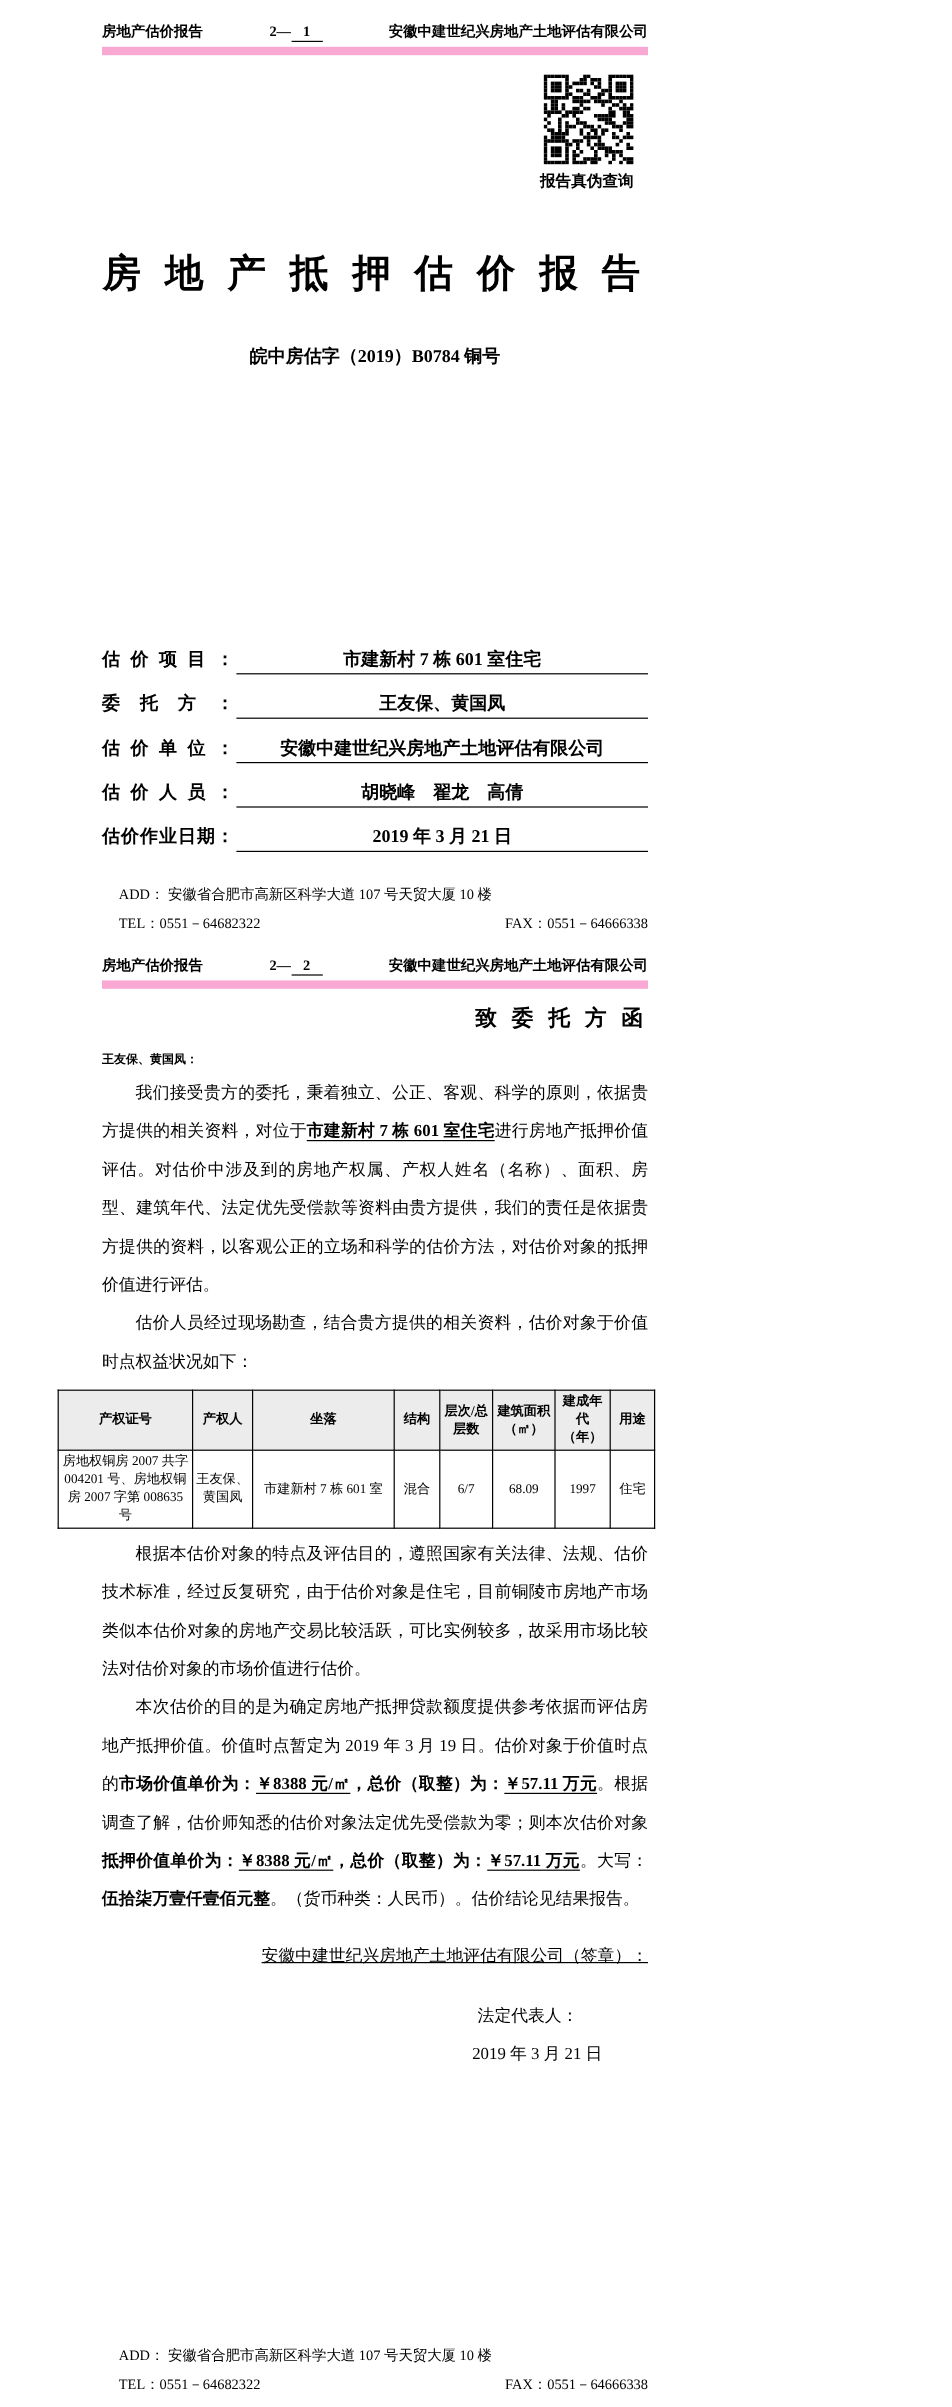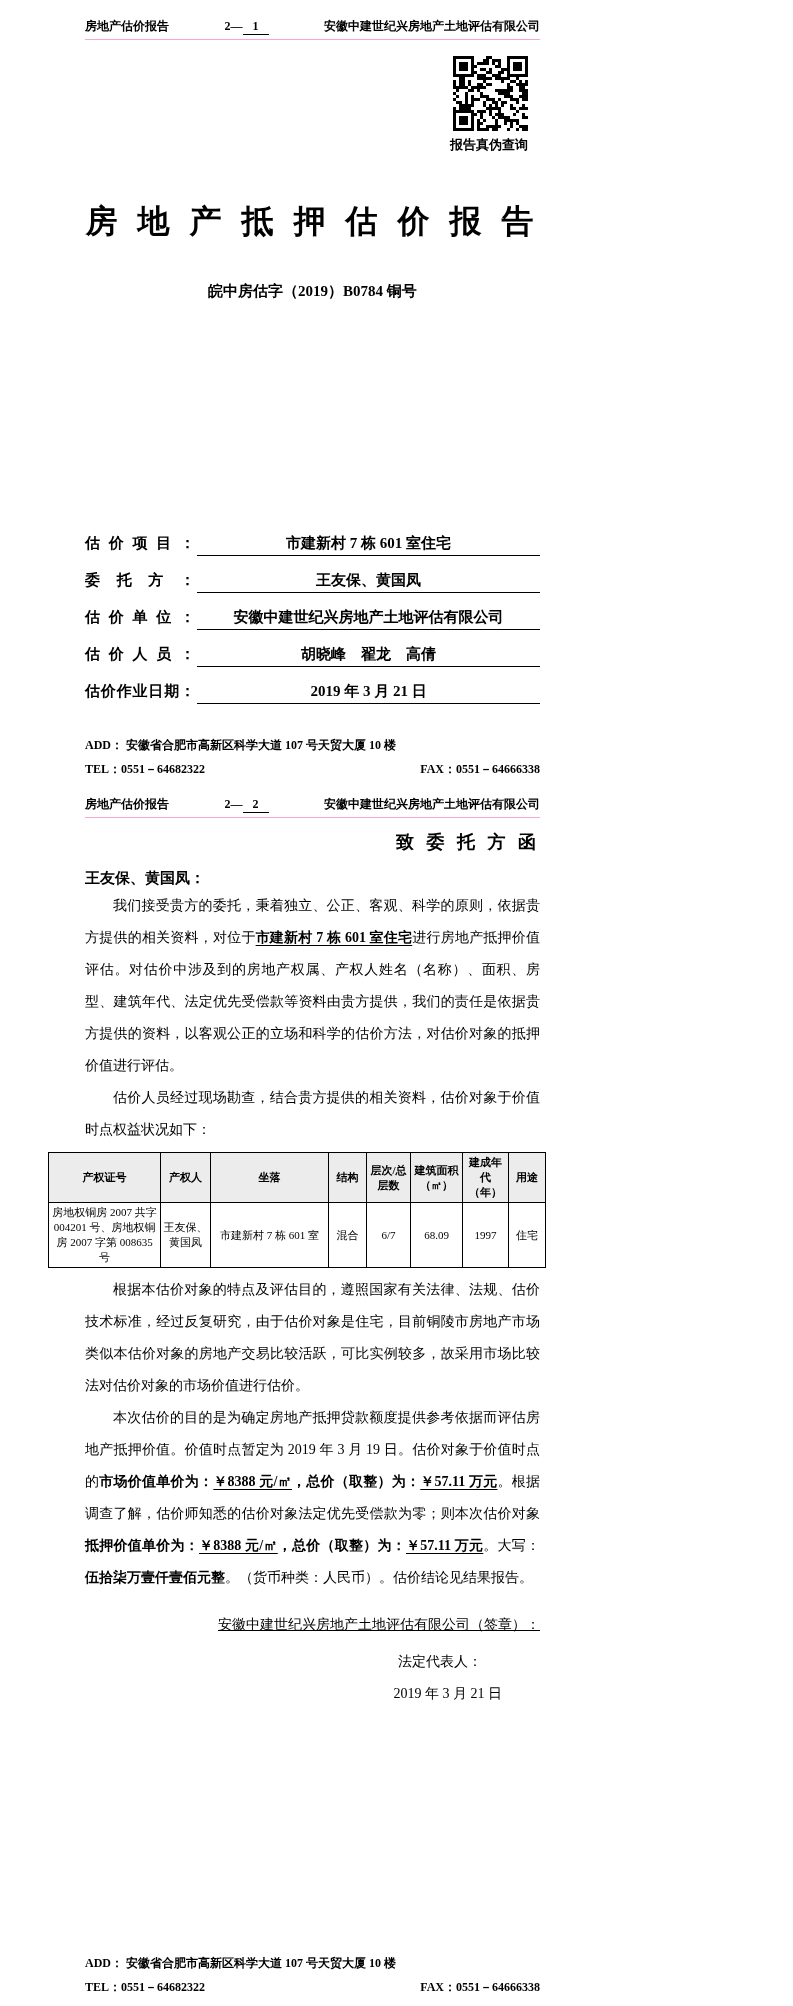--- a/index.html
+++ b/index.html
@@ -9,21 +9,21 @@
     color:#000; font-family:"Liberation Serif","DejaVu Serif",serif;
   }
   .page { position:relative; width:625px; overflow:hidden; }
   .page-1 { height:788px; }
   .page-2 { height:1218px; }
   .inner { padding:0 85px; }
 
   
   .hdr {
     display:flex; justify-content:space-between; align-items:flex-end;
-    border-bottom:1px solid #f9a8d4;
+    border-bottom:7px solid #f9a8d4;
     margin:0 85px; padding:18px 0 4px 0;
     font-size:12px; font-weight:bold;
   }
   .page-2 .hdr { padding-top:8px; }
   .pgnum { display:inline-block; min-width:26px; text-align:center; border-bottom:1px solid #000; }
 
   
   .qrwrap { display:flex; flex-direction:column; align-items:flex-end; margin-top:16px; padding-right:12px;text-align:right; }
   .qr { width:75px; height:75px; line-height:0; }
   .qrcap { font-size:13px; font-weight:bold; margin-top:5px; }
@@ -31,40 +31,40 @@
   
   .maintitle { text-align:center; font-size:32px; font-weight:bold; letter-spacing:6px; margin-top:46px; white-space:nowrap; }
   .docno { text-align:center; font-size:15px; font-weight:bold; margin-top:38px; }
 
   .fields { margin-top:233px; }
   .frow { display:flex; align-items:flex-start; height:37px; font-size:15px; font-weight:bold; }
   .flabel { display:inline-block; width:110px; text-align:justify; text-align-last:justify; padding-bottom:1px; flex:none; }
   .fval { flex:1; border-bottom:1px solid #000; text-align:center; padding-bottom:2px; margin-left:2px; }
 
   
-  .pfoot { position:absolute; left:85px; right:85px; bottom:10px; font-size:12px; font-weight:bold; }
+  .pfoot { position:absolute; left:99px; right:85px; bottom:10px; font-size:12px; font-weight:normal; }
   .pfoot .row2 { display:flex; justify-content:space-between; margin-top:7px; }
 
   
   .h2title { text-align:right; font-size:18px; font-weight:bold; letter-spacing:4px; margin-top:12px; }
-  .salut { font-size:15px; font-weight:bold; margin-top:12px; line-height:24px; }
+  .salut { font-size:10px; font-weight:bold; margin-top:12px; line-height:24px; }
   .para { font-size:14px; line-height:32px; text-align:justify; text-indent:2em; }
   .b  { font-weight:bold; }
   .bu { font-weight:bold; text-decoration:underline; text-underline-offset:3px; }
 
   .ptable {
     border-collapse:collapse; table-layout:fixed; width:497px;
     margin:6px 0 6px -37px; font-size:11px; text-align:center; line-height:15px;
   }
   .ptable th, .ptable td { border:1px solid #000; padding:2px 2px; word-break:break-all; }
   .ptable th { background:#ececec; font-weight:bold; height:30px; }
   .ptable td { height:56px;text-align:center; }
 
   .sign1 { font-size:14px; text-align:right; margin-top:18px; line-height:26px;text-decoration:underline; }
-  .sign2 { font-size:14px; text-align:right; padding-right:58px; margin-top:11px; line-height:26px; }
+  .sign2 { font-size:14px; text-align:right; padding-right:58px; margin-top:24px; line-height:26px; }
   .sign3 { font-size:14px; text-align:right; padding-right:38px; margin-top:6px; line-height:26px; }
 </style>
 </head>
 <body>
 
 <div class="page page-1">
 
   <div class="hdr">
     <span>房地产估价报告</span>
     <span><span>2—</span><span class="pgnum">1</span></span>

